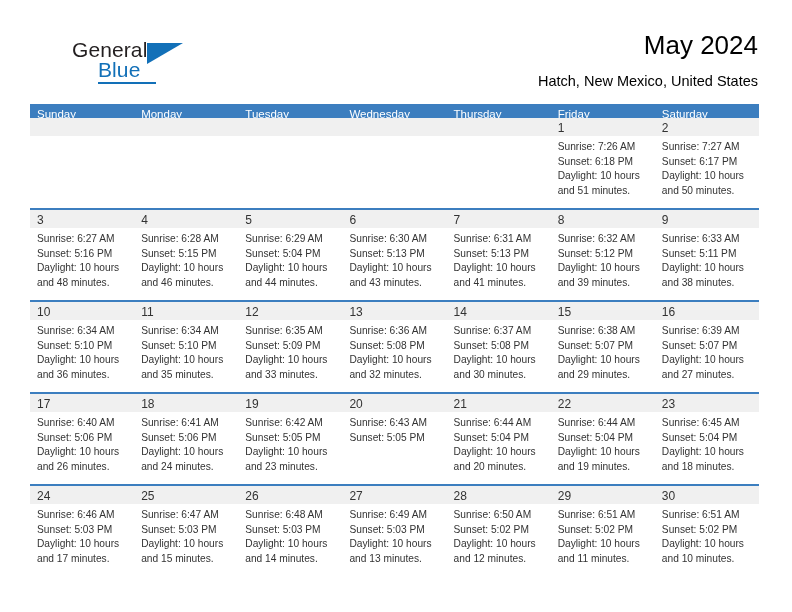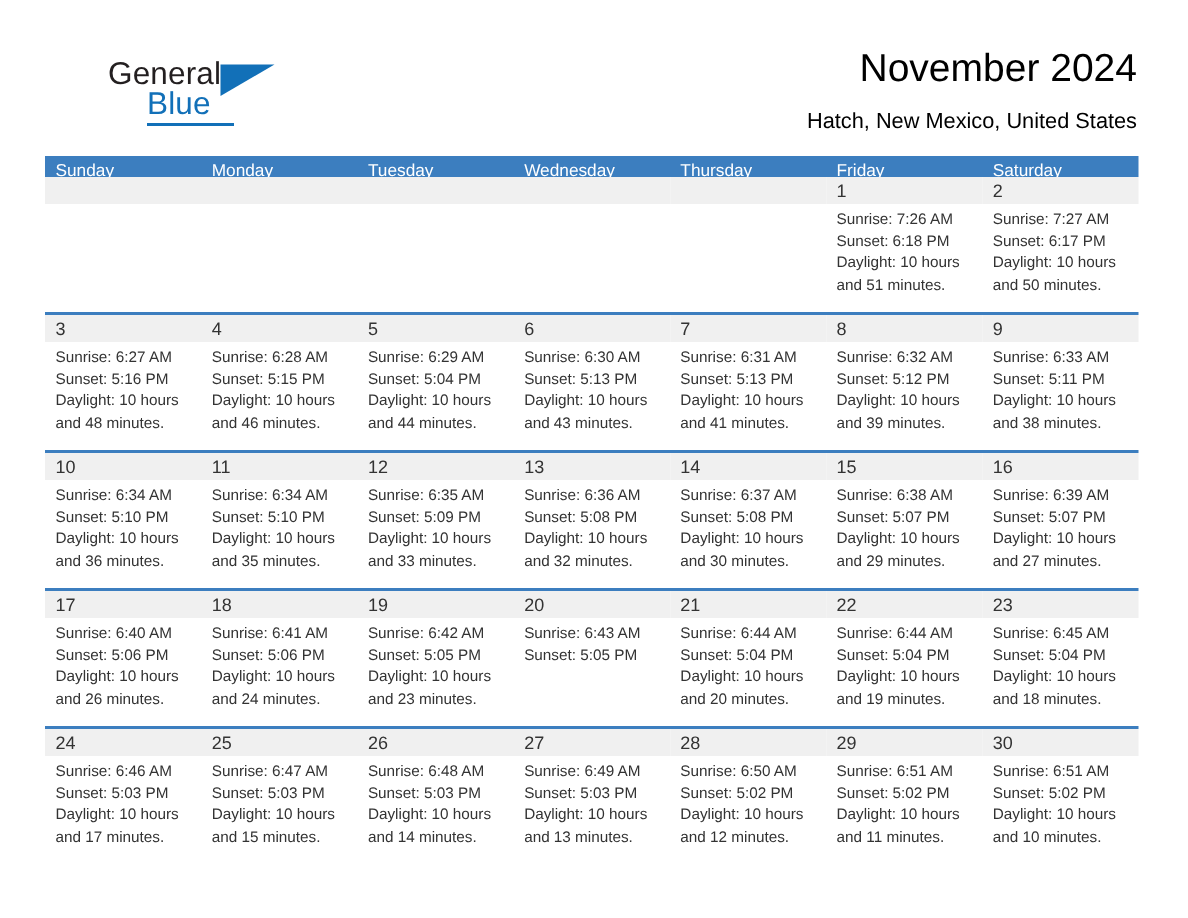--- a/index.html
+++ b/index.html
@@ -168,21 +168,21 @@
 
 <div class="page">
 
   <div class="header">
     <div class="logo">
       <span class="logo-general">General</span>
       <span class="logo-triangle"></span>
       <span class="logo-blue">Blue</span>
       <span class="logo-underline"></span>
     </div>
-    <div class="title">November 2024</div>
+    <div class="title">May 2024</div>
     <div class="subtitle">Hatch, New Mexico, United States</div>
   </div>
 
   <div class="calendar">
     <div class="weekday-row" id="weekday-row">
         <div class="weekday">Sunday</div>
         <div class="weekday">Monday</div>
         <div class="weekday">Tuesday</div>
         <div class="weekday">Wednesday</div>
         <div class="weekday">Thursday</div>

